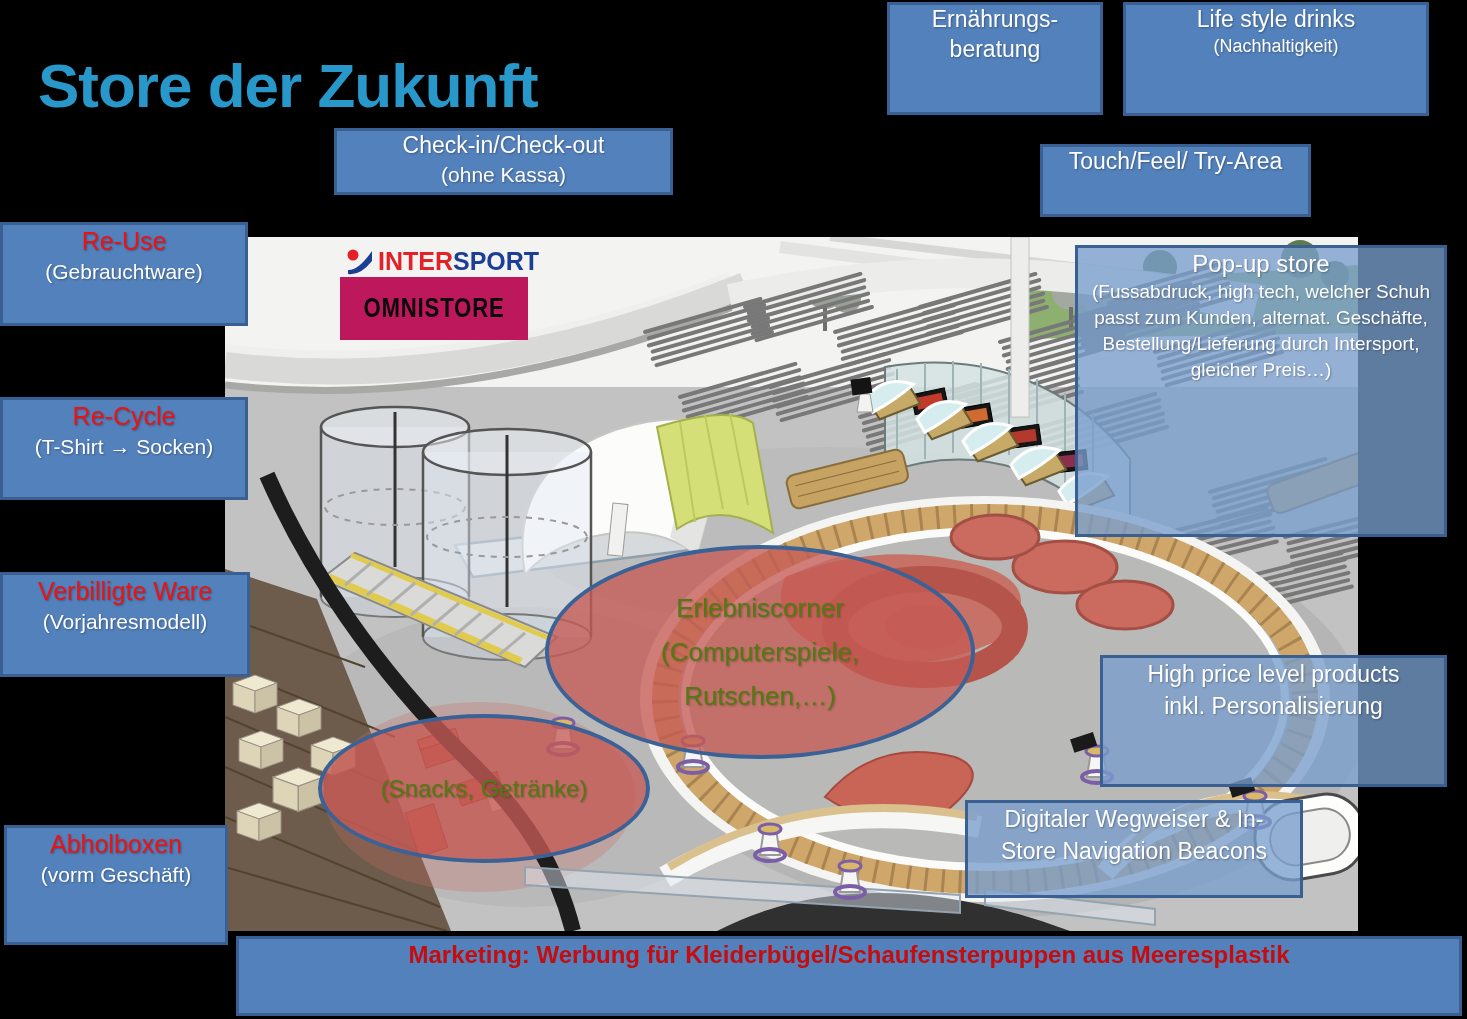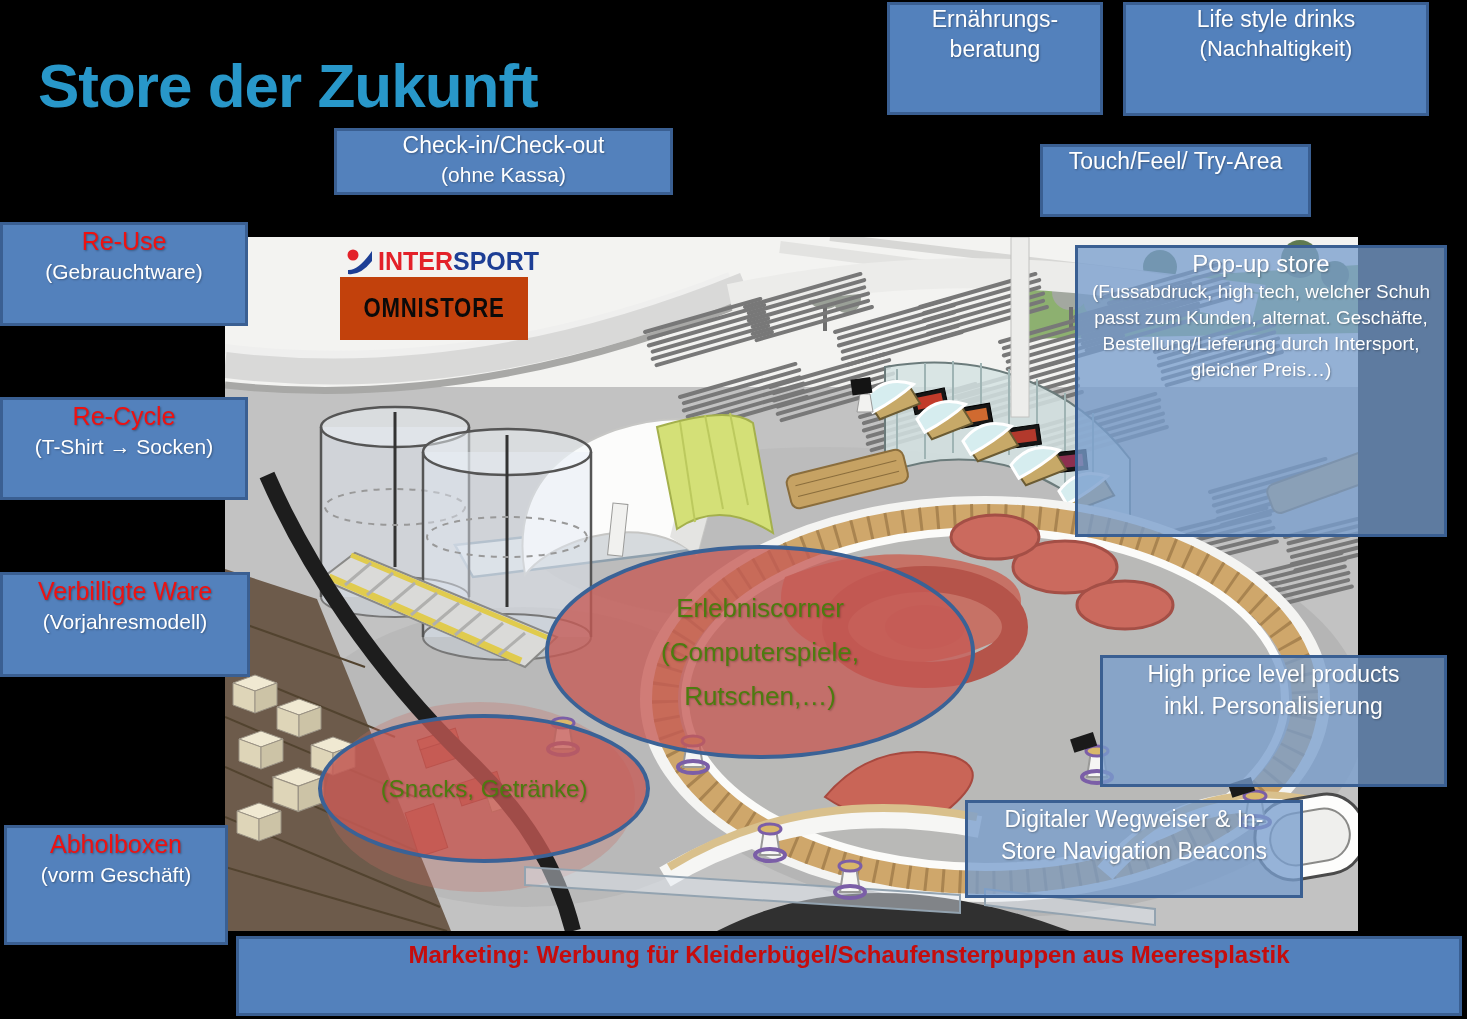--- a/index.html
+++ b/index.html
@@ -7,31 +7,31 @@
          font-family:"Liberation Sans",sans-serif;}
   .title{position:absolute;left:38px;top:50px;font-size:62px;font-weight:bold;
          color:var(--accent-teal,#2897C9);letter-spacing:-1px;}
   
   .store{position:absolute;left:225px;top:237px;width:1133px;height:694px;overflow:hidden;background:#c2c2c2;}
   
   .logo-mark{position:absolute;left:346px;top:247px;display:flex;align-items:center;gap:4px;
              font-weight:800;font-size:25px;letter-spacing:0px;}
   .logo-inter{color:var(--logo-red,#E32129);}
   .logo-sport{color:var(--logo-blue,#1D3E95);}
-  .omnibox{position:absolute;left:340px;top:277px;width:188px;height:63px;background:#c2410c;
+  .omnibox{position:absolute;left:340px;top:277px;width:188px;height:63px;background:#be185d;
            display:flex;align-items:center;justify-content:center;}
   .omnibox span{font-weight:800;font-size:27px;color:#0a0a0a;transform:scaleX(.82);letter-spacing:1px;}
   
   .box{position:absolute;box-sizing:border-box;background:var(--box-fill,#5381BC);
        border:3px solid var(--box-border,#3A5F92);color:#fff;display:flex;flex-direction:column;
        align-items:center;text-align:center;line-height:1.3;
        text-shadow:1px 1px 2px rgba(0,0,0,.3);}
   .box .l1{font-size:23px;}
   .box .sub{font-size:21px;}
-  .box .small{font-size:22px;}
+  .box .small{font-size:18px;}
   .overlay{background:var(--overlay-fill,rgba(120,157,205,0.78));}
   .redtxt{color:var(--red-label,#ED1212);font-size:25px;}
   .marketing{font-weight:bold;font-size:24px;color:var(--marketing-red,#C60C0C);text-shadow:none;}
   .popup-title{font-size:24px;}
   .popup-body{font-size:19px;line-height:26px;width:352px;}
   .bigline{font-size:23px;line-height:32px;}
   
   .ellipse{position:absolute;box-sizing:border-box;border:4px solid var(--ellipse-border,#3A6296);
            border-radius:50%;background:var(--ellipse-fill,rgba(197,90,84,0.78));color:#4d7c0f;
            display:flex;flex-direction:column;align-items:center;justify-content:center;

